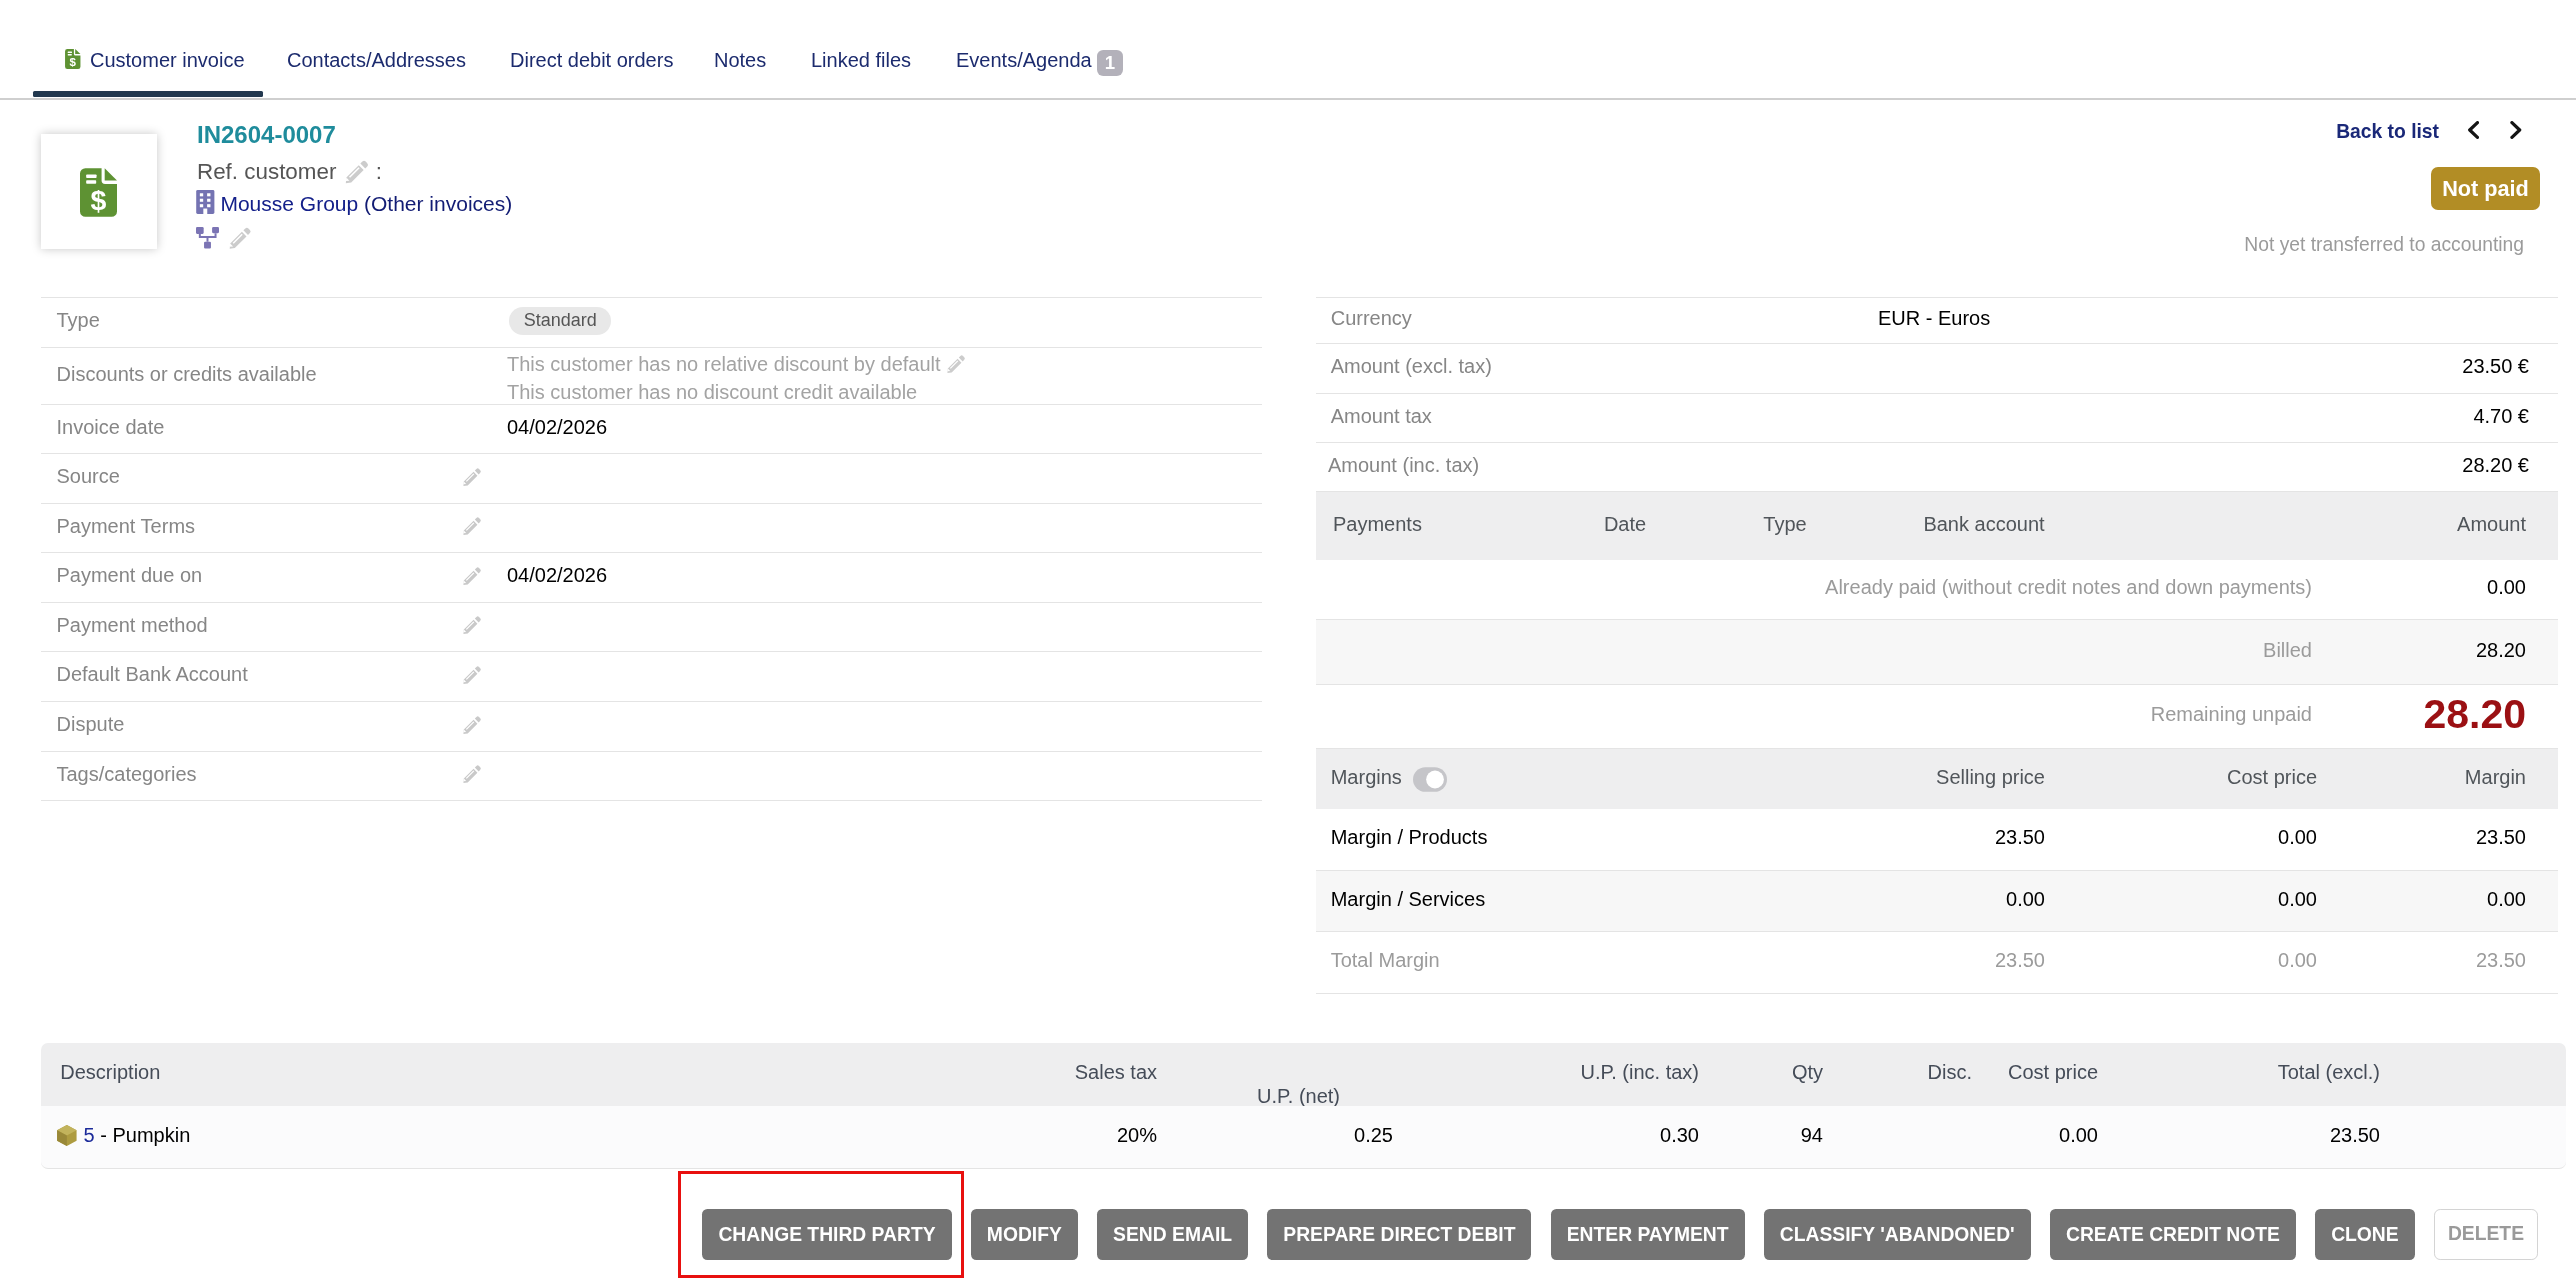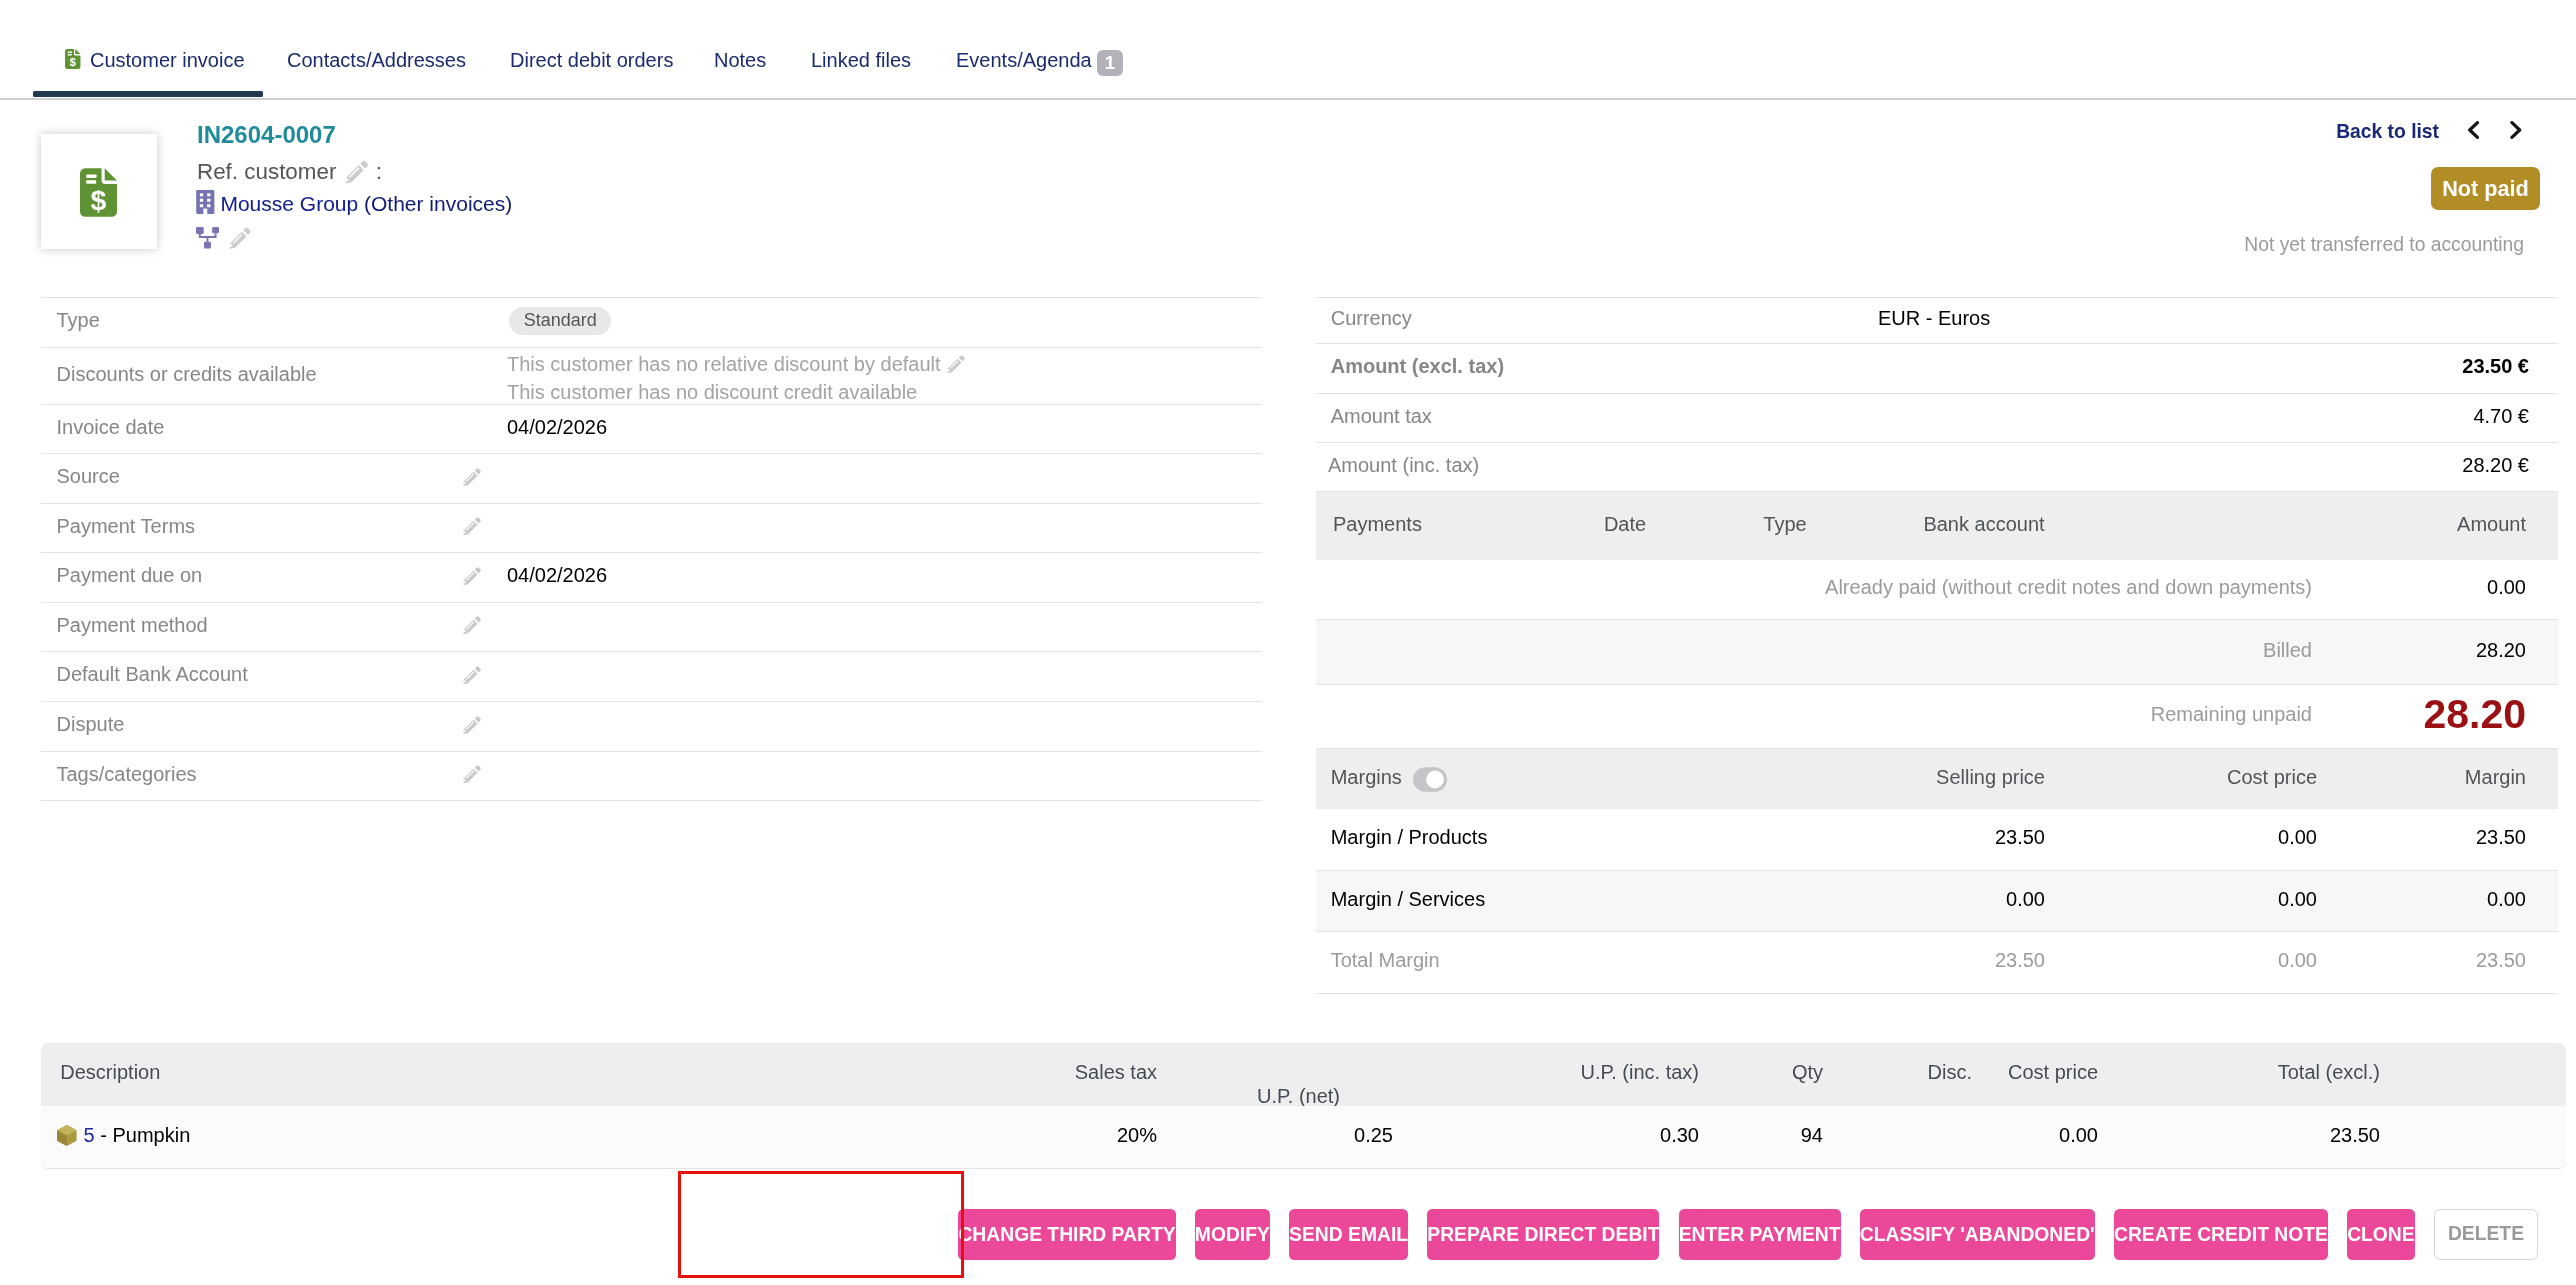--- a/index.html
+++ b/index.html
@@ -23,21 +23,21 @@
 .gband { background:#eeeeef; border-bottom:none; color:#5b5e66; }
 .lightband { background:#f7f7f7; }
 #ltable { position:absolute; left:41px; top:297px; width:1221px; border-top:1.5px solid #e4e4e4; }
 #rtable { position:absolute; left:1316px; top:297px; width:1242px; border-top:1.5px solid #e4e4e4; }
 .cell { position:absolute; top:0; height:100%; display:flex; align-items:center; padding-bottom:3.1px; }
 .pencil-svg { width:20px; height:20px; }
 
 #linestable { position:absolute; left:41px; top:1043px; width:2525px; }
 
 #btnrow { position:absolute; top:1209px; right:38px; height:51px; display:flex; gap:19.3px; }
-.btn { height:51px; line-height:51px; padding:0 0; background:#ec4899; color:#fff; font-size:19.3px; font-weight:bold; border-radius:5.4px; white-space:nowrap; }
+.btn { height:51px; line-height:51px; padding:0 16px; background:#737373; color:#fff; font-size:19.3px; font-weight:bold; border-radius:5.4px; white-space:nowrap; }
 .btn.disabled { background:#fff; border:1.5px solid #d4d4d4; color:#9a9a9a; line-height:48px; padding:0 13px; border-radius:6.2px; }
 #redrect { position:absolute; left:678px; top:1171px; width:286px; height:107px; border:3.9px solid #e8100f; }
 </style>
 </head>
 <body>
 
 <div id="tabline"></div>
 <div id="tabactive"></div>
 <svg class="abs" style="left:65px; top:49px;" width="15.5" height="20" viewBox="0 0 20 26">
     <path d="M3 0 H11.5 V6.5 A2 2 0 0 0 13.5 8.5 H20 V23 A3 3 0 0 1 17 26 H3 A3 3 0 0 1 0 23 V3 A3 3 0 0 1 3 0 Z" fill="#5e9233"></path>
@@ -191,21 +191,21 @@
         </svg>
       </span>
   </div>
 </div>
 
 <div id="rtable">
   <div class="trow" style="height:46px;">
     <span class="cell lbl" style="left:14.7px;">Currency</span>
     <span class="cell" style="left:562px;">EUR - Euros</span>
   </div>
-  <div class="trow" style="height:50px;font-weight:bold;">
+  <div class="trow" style="height:50px;">
     <span class="cell lbl" style="left:14.7px;">Amount (excl. tax)</span>
     <span class="cell" style="right:29px;">23.50 €</span>
   </div>
   <div class="trow" style="height:49px;">
     <span class="cell lbl" style="left:14.7px;">Amount tax</span>
     <span class="cell" style="right:29px;">4.70 €</span>
   </div>
   <div class="trow" style="height:49px;">
     <span class="cell lbl" style="left:12px;">Amount (inc. tax)</span>
     <span class="cell" style="right:29px;">28.20 €</span>

